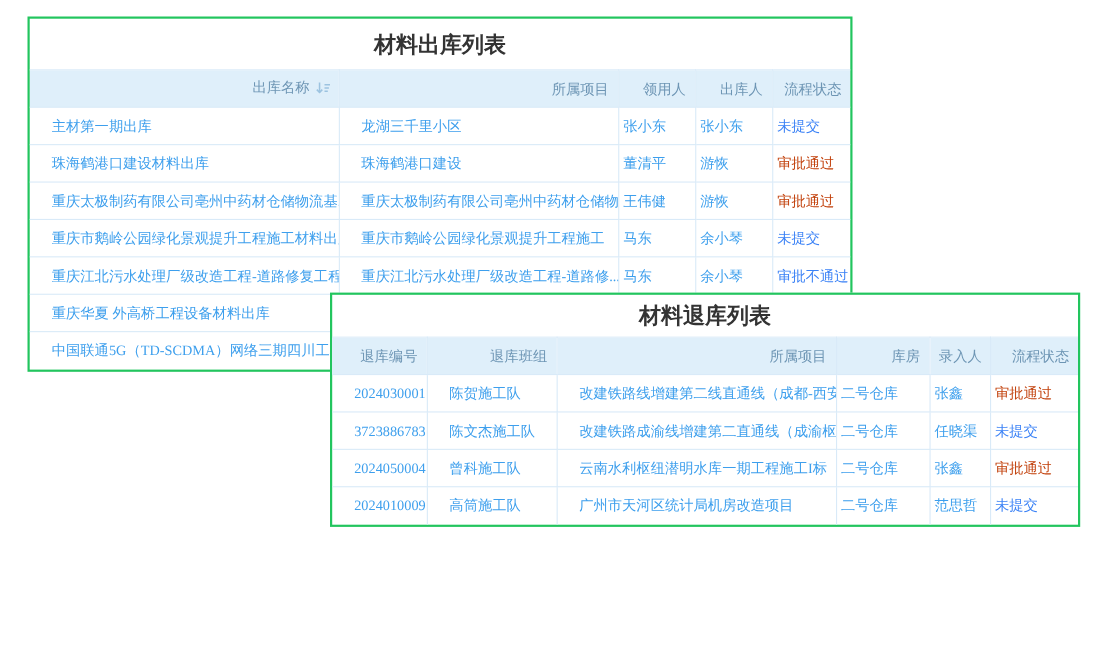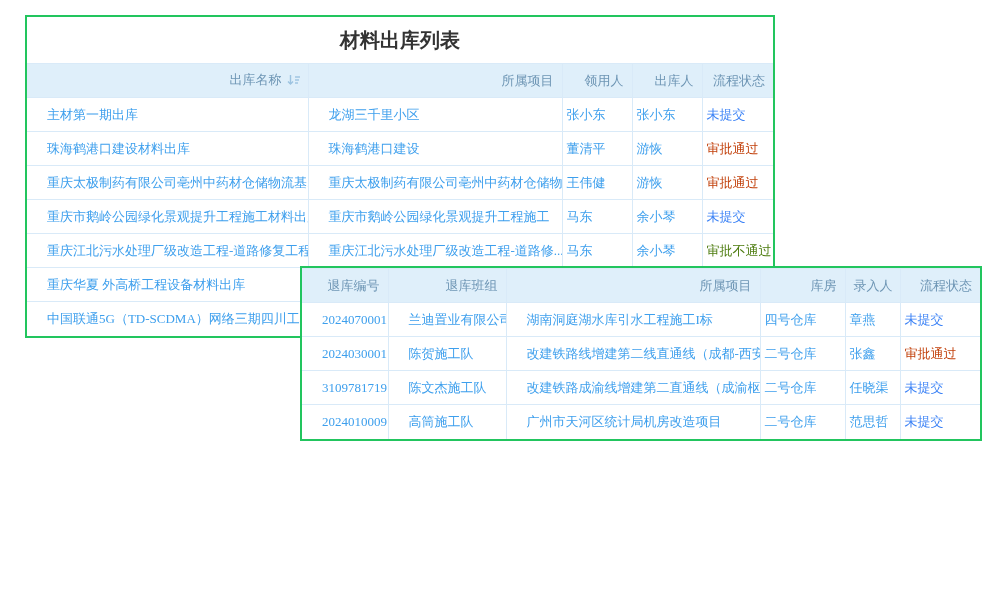--- a/index.html
+++ b/index.html
@@ -24,21 +24,21 @@
   td.al-l { text-align:left; padding-left:20px; }
   td.al-c { padding:0 4px; }
 
   
   tr > th:first-child, tr > td:first-child { border-left:none; }
   tr > th:last-child,  tr > td:last-child  { border-right:none; }
   tbody tr:last-child td { border-bottom:none; }
 
   [data-status="pending"] { color:#3b82f6; }
   [data-status="success"] { color:#c2410c; }
-  [data-status="fail"]    { color:#4d7c0f; }
+  [data-status="fail"]    { color:#3b82f6; }
 
   .sort-icon { display:inline-block; vertical-align:-2px; margin-left:5px; }
 </style>
 </head>
 <body>
 
 <div class="stage">
 
   <div class="panel panel-outbound">
     <div class="panel-title">材料出库列表</div>
@@ -117,20 +117,21 @@
           <td class="al-l"></td>
           <td class="al-c"></td>
           <td class="al-c"></td>
           <td class="al-c" data-status=""></td>
         </tr>
       </tbody>
     </table>
   </div>
 
   <div class="panel panel-return">
+    <div class="panel-title">材料退库列表</div>
     <table>
       <colgroup>
         <col style="width:86px">
           <col style="width:118px">
           <col style="width:254px">
           <col style="width:85px">
           <col style="width:55px">
           <col style="width:80px">
       </colgroup>
       <thead>
@@ -138,42 +139,42 @@
           <th>退库编号</th>
           <th>退库班组</th>
           <th>所属项目</th>
           <th>库房</th>
           <th>录入人</th>
           <th>流程状态</th>
         </tr>
       </thead>
       <tbody>
         <tr>
-          <td class="al-l">2024070001</td>
-          <td class="al-l">兰迪置业有限公司</td>
-          <td class="al-l">湖南洞庭湖水库引水工程施工I标</td>
-          <td class="al-c">四号仓库</td>
-          <td class="al-c">章燕</td>
-          <td class="al-c" data-status="pending">未提交</td>
-        </tr>
-        <tr>
           <td class="al-l">2024030001</td>
           <td class="al-l">陈贺施工队</td>
           <td class="al-l">改建铁路线增建第二线直通线（成都-西安...</td>
           <td class="al-c">二号仓库</td>
           <td class="al-c">张鑫</td>
           <td class="al-c" data-status="success">审批通过</td>
         </tr>
         <tr>
-          <td class="al-l">3109781719</td>
+          <td class="al-l">3723886783</td>
           <td class="al-l">陈文杰施工队</td>
           <td class="al-l">改建铁路成渝线增建第二直通线（成渝枢...</td>
           <td class="al-c">二号仓库</td>
           <td class="al-c">任晓渠</td>
           <td class="al-c" data-status="pending">未提交</td>
+        </tr>
+        <tr>
+          <td class="al-l">2024050004</td>
+          <td class="al-l">曾科施工队</td>
+          <td class="al-l">云南水利枢纽潜明水库一期工程施工I标</td>
+          <td class="al-c">二号仓库</td>
+          <td class="al-c">张鑫</td>
+          <td class="al-c" data-status="success">审批通过</td>
         </tr>
         <tr>
           <td class="al-l">2024010009</td>
           <td class="al-l">高筒施工队</td>
           <td class="al-l">广州市天河区统计局机房改造项目</td>
           <td class="al-c">二号仓库</td>
           <td class="al-c">范思哲</td>
           <td class="al-c" data-status="pending">未提交</td>
         </tr>
       </tbody>

